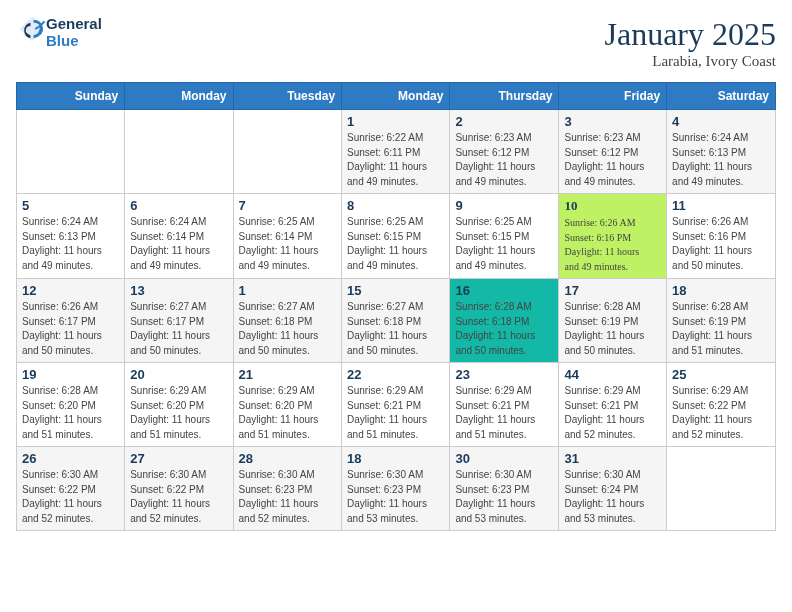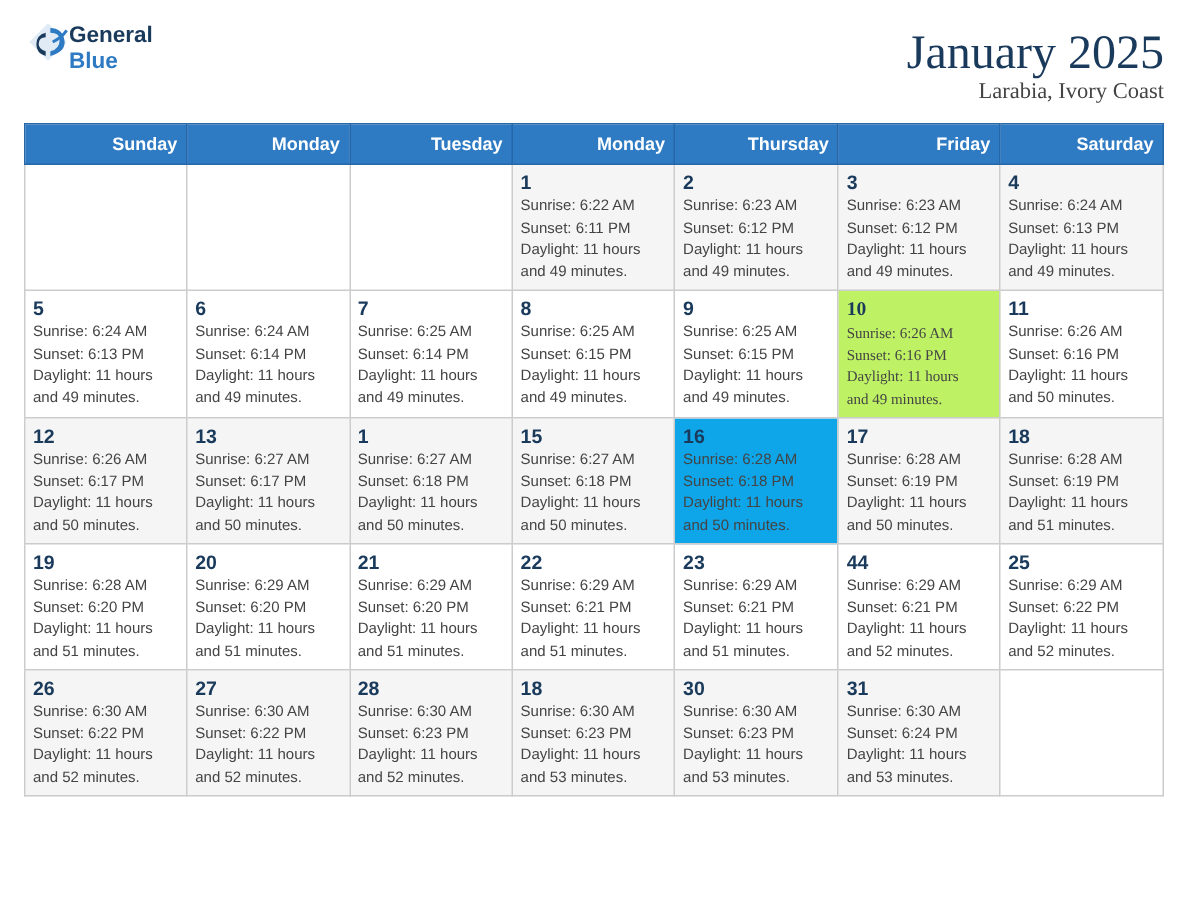--- a/index.html
+++ b/index.html
@@ -234,21 +234,21 @@
 Daylight: 11 hours
 and 50 minutes.</div>
           </td>
           <td style="background-color: rgb(245, 245, 245);">
             <span class="day-num">15</span>
             <div class="day-info" style="white-space: pre-line;">Sunrise: 6:27 AM
 Sunset: 6:18 PM
 Daylight: 11 hours
 and 50 minutes.</div>
           </td>
-          <td style="background-color: #0ea5e9;">
+          <td style="background-color: #14b8a6;">
             <span class="day-num">16</span>
             <div class="day-info" style="white-space: pre-line;">Sunrise: 6:28 AM
 Sunset: 6:18 PM
 Daylight: 11 hours
 and 50 minutes.</div>
           </td>
           <td style="background-color: rgb(245, 245, 245);">
             <span class="day-num">17</span>
             <div class="day-info" style="white-space: pre-line;">Sunrise: 6:28 AM
 Sunset: 6:19 PM

